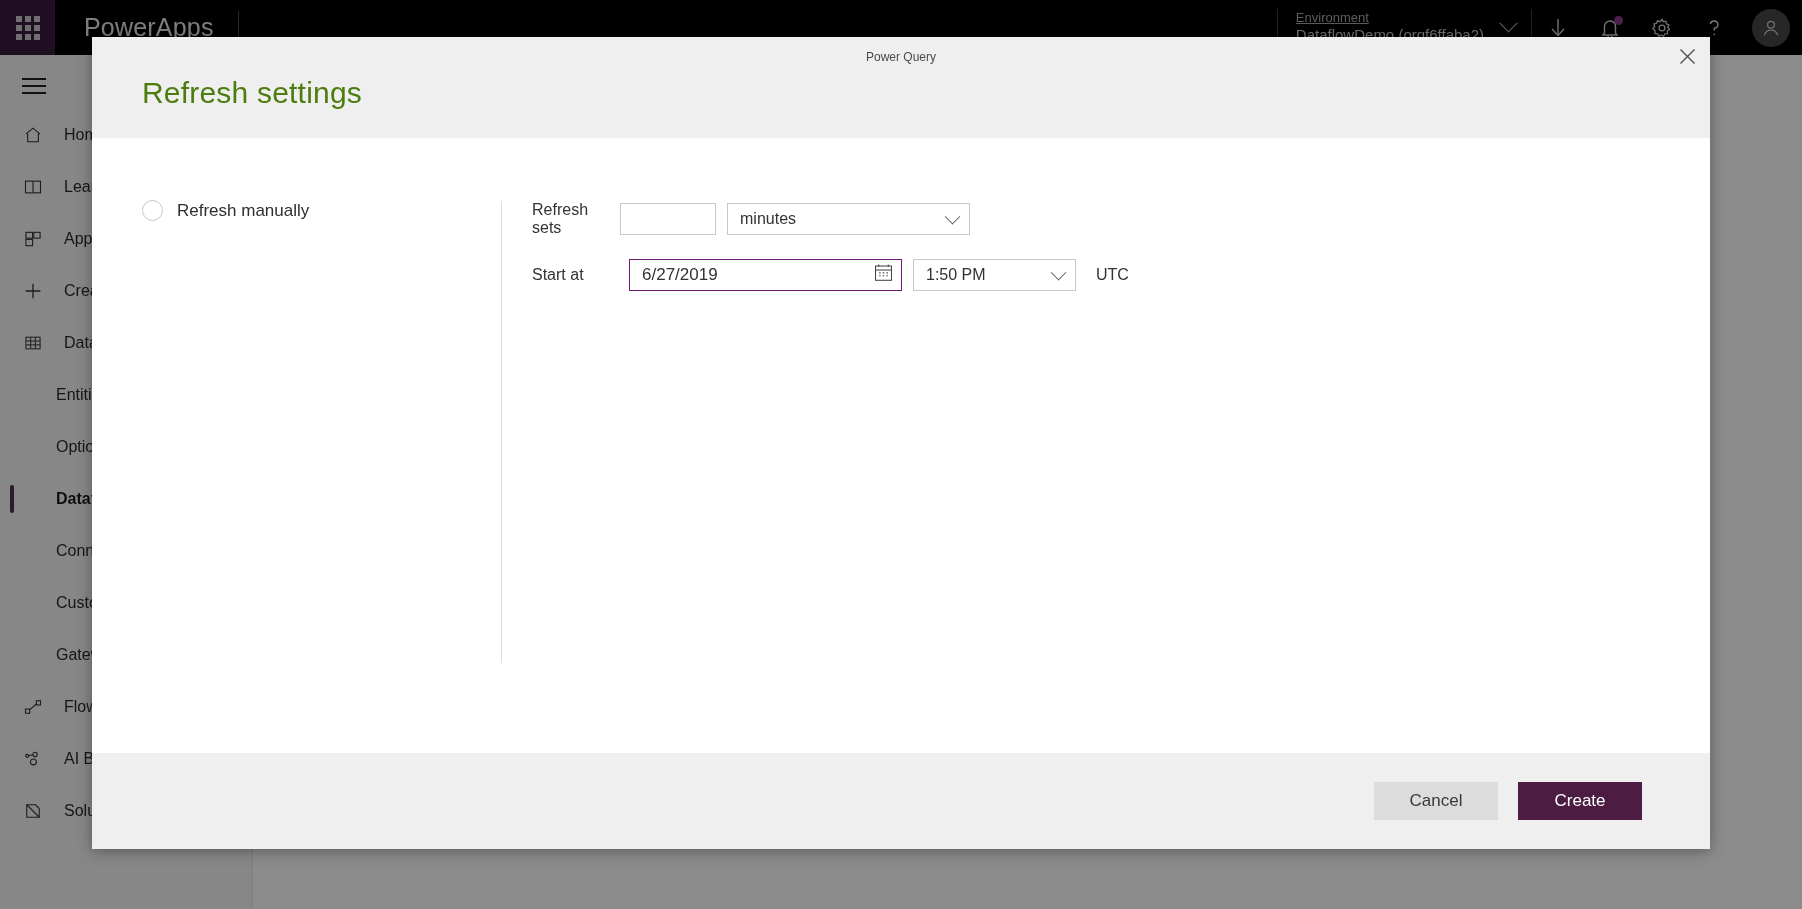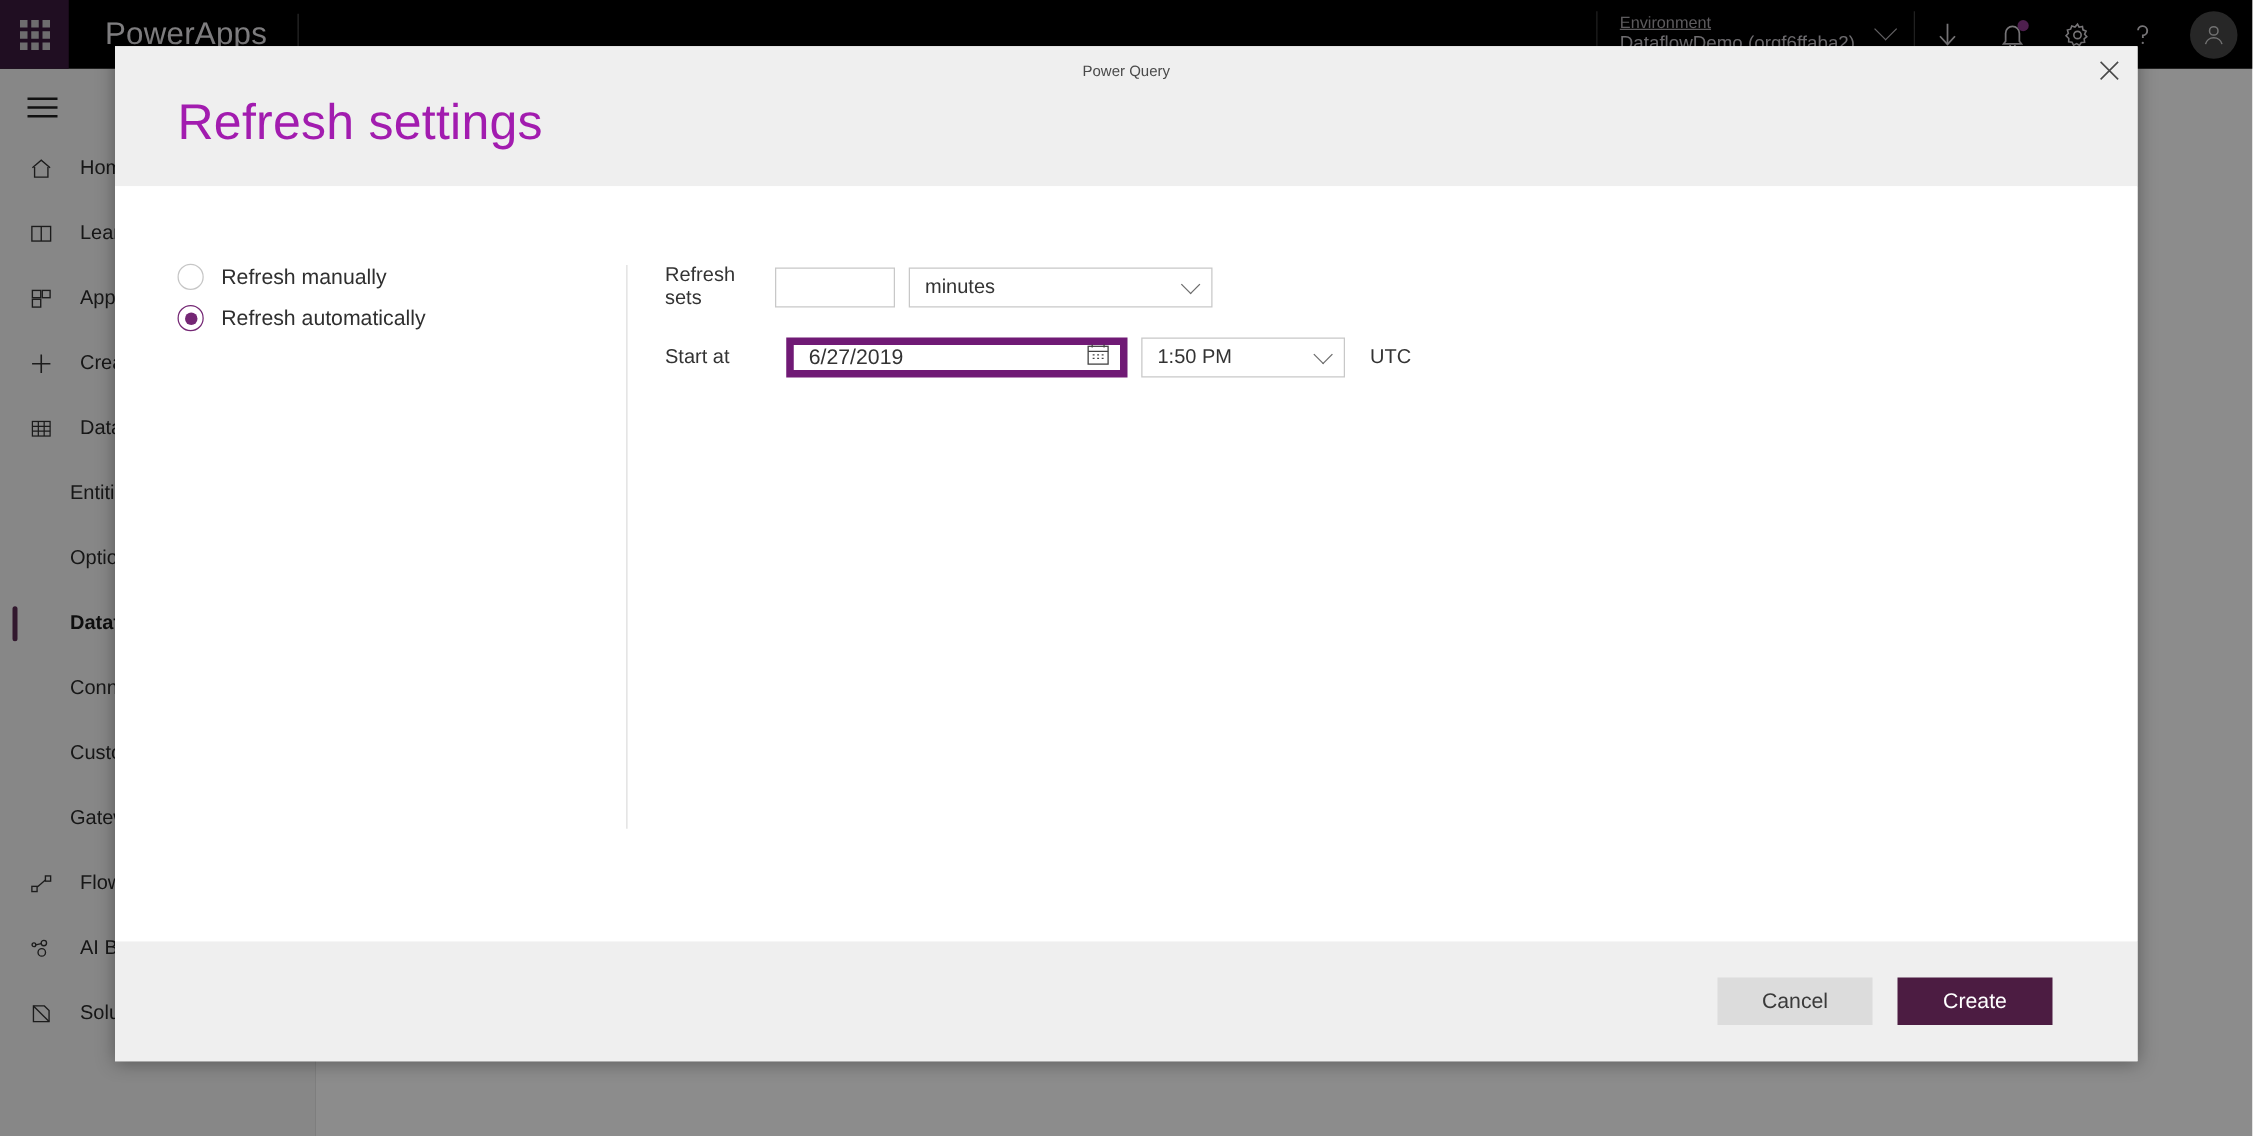--- a/index.html
+++ b/index.html
@@ -109,21 +109,21 @@
   }
   .dlg-titlebar .pq-title { font-size: 12px; color: #4a4a4a; }
   .dlg-close {
     position: absolute; right: 0; top: 0; width: 46px; height: 39px;
     display: flex; align-items: center; justify-content: center; cursor: pointer;
   }
   .dlg-header {
     background: #efefef; flex: 0 0 auto; padding: 0 0 28px 50px;
   }
   .dlg-header h1 {
-    margin: 0; font-size: 40px; font-weight: 400; color: #a21caf; letter-spacing: .2px;
+    margin: 0; font-size: 30px; font-weight: 400; color: #4d7c0f; letter-spacing: .2px;
   }
   .dlg-content {
     flex: 1 1 auto; background: #ffffff; position: relative; display: flex;
   }
   .left-pane { width: 409px; flex: 0 0 auto; padding: 56px 0 0 50px; }
   .vdivider { width: 1px; background: #dddddd; margin: 63px 0 90px 0; flex: 0 0 auto; }
   .right-pane { flex: 1 1 auto; padding: 63px 0 0 30px; }
 
   .radio-row { display: flex; align-items: center; height: 33px; cursor: pointer; }
   .radio {
@@ -148,21 +148,21 @@
     display: flex; align-items: center; justify-content: space-between;
     padding: 0 11px 0 12px; cursor: pointer; font-size: 16px; color: #333;
   }
   .sel-minutes { width: 243px; margin-left: 11px; }
   .sel-time { width: 163px; margin-left: 11px; }
   .chev-dark {
     width: 11px; height: 11px; border-right: 1.5px solid #6b6b6b; border-bottom: 1.5px solid #6b6b6b;
     transform: rotate(45deg) translate(-2px,-2px); margin-left: 8px; flex: 0 0 auto;
   }
   .date-box {
-    width: 273px; height: 32px; border: 6px solid #701a75; background: #fff;
+    width: 273px; height: 32px; border: 1px solid #701a75; background: #fff;
     display: flex; align-items: center; justify-content: space-between;
     padding: 0 8px 0 12px; font-size: 17px; color: #333; margin-left: 9px;
   }
   .utc-label { font-size: 16px; color: #333; margin-left: 20px; }
 
   .dlg-footer {
     flex: 0 0 auto; height: 96px; background: #efefef;
     display: flex; align-items: center; justify-content: flex-end; padding-right: 68px; gap: 20px;
   }
   .btn {
@@ -364,26 +364,20 @@
     <div class="dlg-header">
       <h1>Refresh settings</h1>
     </div>
 
     <div class="dlg-content">
 
       <div class="left-pane">
         <div class="radio-row">
           <span class="radio"></span>
           <span class="radio-label">Refresh manually</span>
-        </div>
-        <div class="radio-row">
-          <span class="radio checked">
-              <i></i>
-            </span>
-          <span class="radio-label">Refresh automatically</span>
         </div>
       </div>
 
       <div class="vdivider"></div>
 
       <div class="right-pane">
 
         <div class="field-row">
           <span class="field-label">Refresh sets</span>
           <input class="txt-input" type="text" value="" style="">

